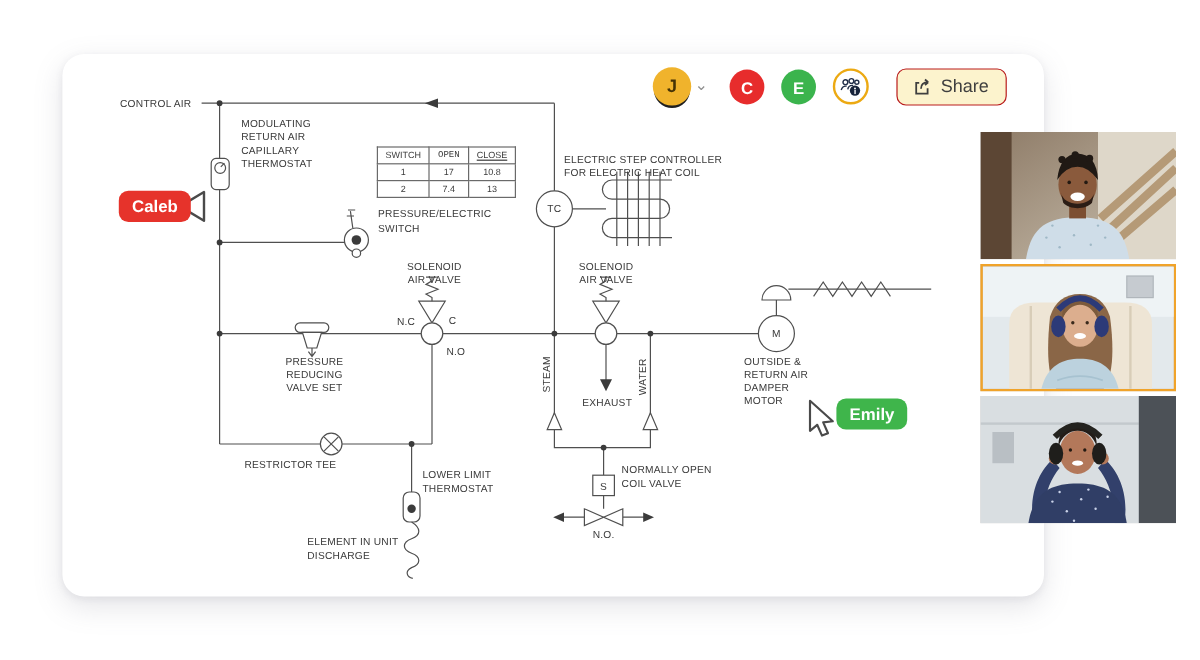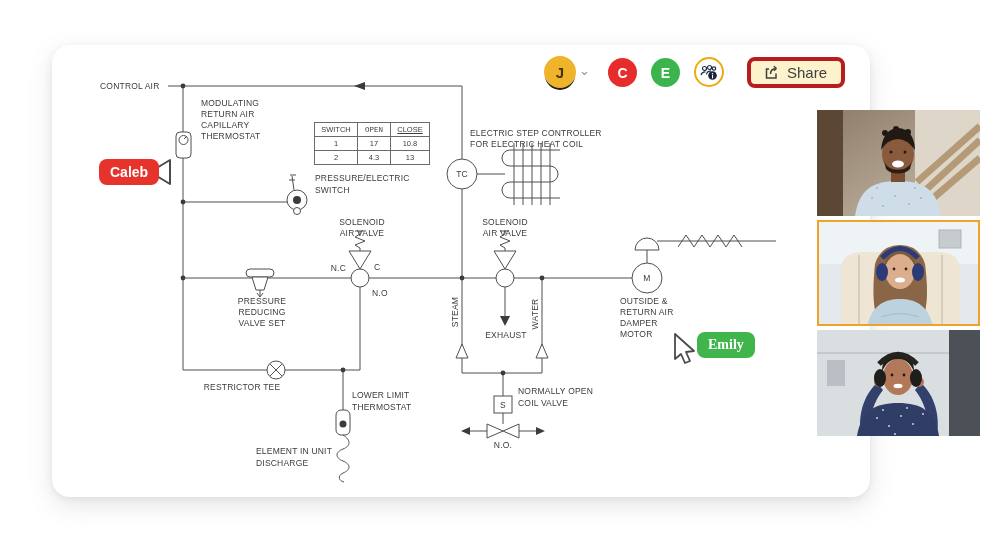--- a/index.html
+++ b/index.html
@@ -15,27 +15,27 @@
     font-weight:bold;color:#fff;z-index:3;}
   .avatar-j{left:544px;top:56px;width:32px;height:32px;background:#f0b32c;color:#463305;font-size:15px;
     box-shadow:0 3px 0 -1px #1f1f1f;}
   .avatar-c{left:608px;top:58px;width:29px;height:29px;background:#e72c2c;font-size:14px;}
   .avatar-e{left:651px;top:58px;width:29px;height:29px;background:#3bb44d;font-size:14px;}
   .chevron{position:absolute;left:579px;top:63px;color:#8f8f8f;font-size:13px;z-index:3;}
   .collab-icon{position:absolute;left:694px;top:57px;width:30px;height:30px;border-radius:50%;
     background:#fff;border:2.5px solid #eca912;box-sizing:border-box;z-index:3;display:flex;
     align-items:center;justify-content:center;}
   .share-btn{position:absolute;left:747px;top:57px;height:31px;padding:0 14px 0 12px;background:#fcf3cd;
-    border:4px solid #b91c1c;border-radius:8px;display:flex;align-items:center;gap:7px;z-index:3;
+    border:1px solid #b91c1c;border-radius:8px;display:flex;align-items:center;gap:7px;z-index:3;
     font-size:15px;color:#3f3f3f;box-sizing:border-box;}
   
   .cursor-label{position:absolute;color:#fff;font-weight:bold;font-size:14px;padding:5px 11px;
     border-radius:8px;z-index:3;text-align:center;}
   .caleb-label{left:99px;top:159px;background:#e6332b;}
-  .emily-label{left:697px;top:332px;background:#3fb54b;font-family:Liberation Serif, serif;}
+  .emily-label{left:697px;top:332px;background:#3fb54b;}
   
   .switch-table{position:absolute;left:314px;top:122px;border-collapse:collapse;z-index:3;background:#fff;}
   .switch-table td{border:1px solid #6a6a6a;font-size:7.5px;color:#3b3b3b;text-align:center;
     padding:2px 3px;font-family:"Liberation Sans",sans-serif;}
   .switch-table td.c1{width:36px;}.switch-table td.c2{width:26px;font-family:Liberation Mono, monospace;}.switch-table td.c3{width:32px;text-decoration:underline;}
   
   .video-panel{position:absolute;left:817px;top:110px;width:163px;z-index:4;}
   .video-thumb{width:163px;height:106px;margin-bottom:4px;overflow:hidden;background:#ccc;position:relative;box-sizing:border-box;}
   .video-thumb.active{border:2.5px solid #f0a32a;}
   .video-thumb svg{display:block;}
@@ -200,21 +200,21 @@
     <td class="c2">OPEN</td>
     <td class="c3">CLOSE</td>
   </tr>
   <tr>
     <td>1</td>
     <td>17</td>
     <td>10.8</td>
   </tr>
   <tr>
     <td>2</td>
-    <td>4.3</td>
+    <td>7.4</td>
     <td>13</td>
   </tr>
 </tbody>
   </table>
 
 <div class="cursor-label caleb-label">Caleb</div>
 <div class="cursor-label emily-label">Emily</div>
 
 <div class="avatar avatar-j">J</div>
 <div class="chevron">⌄</div>

